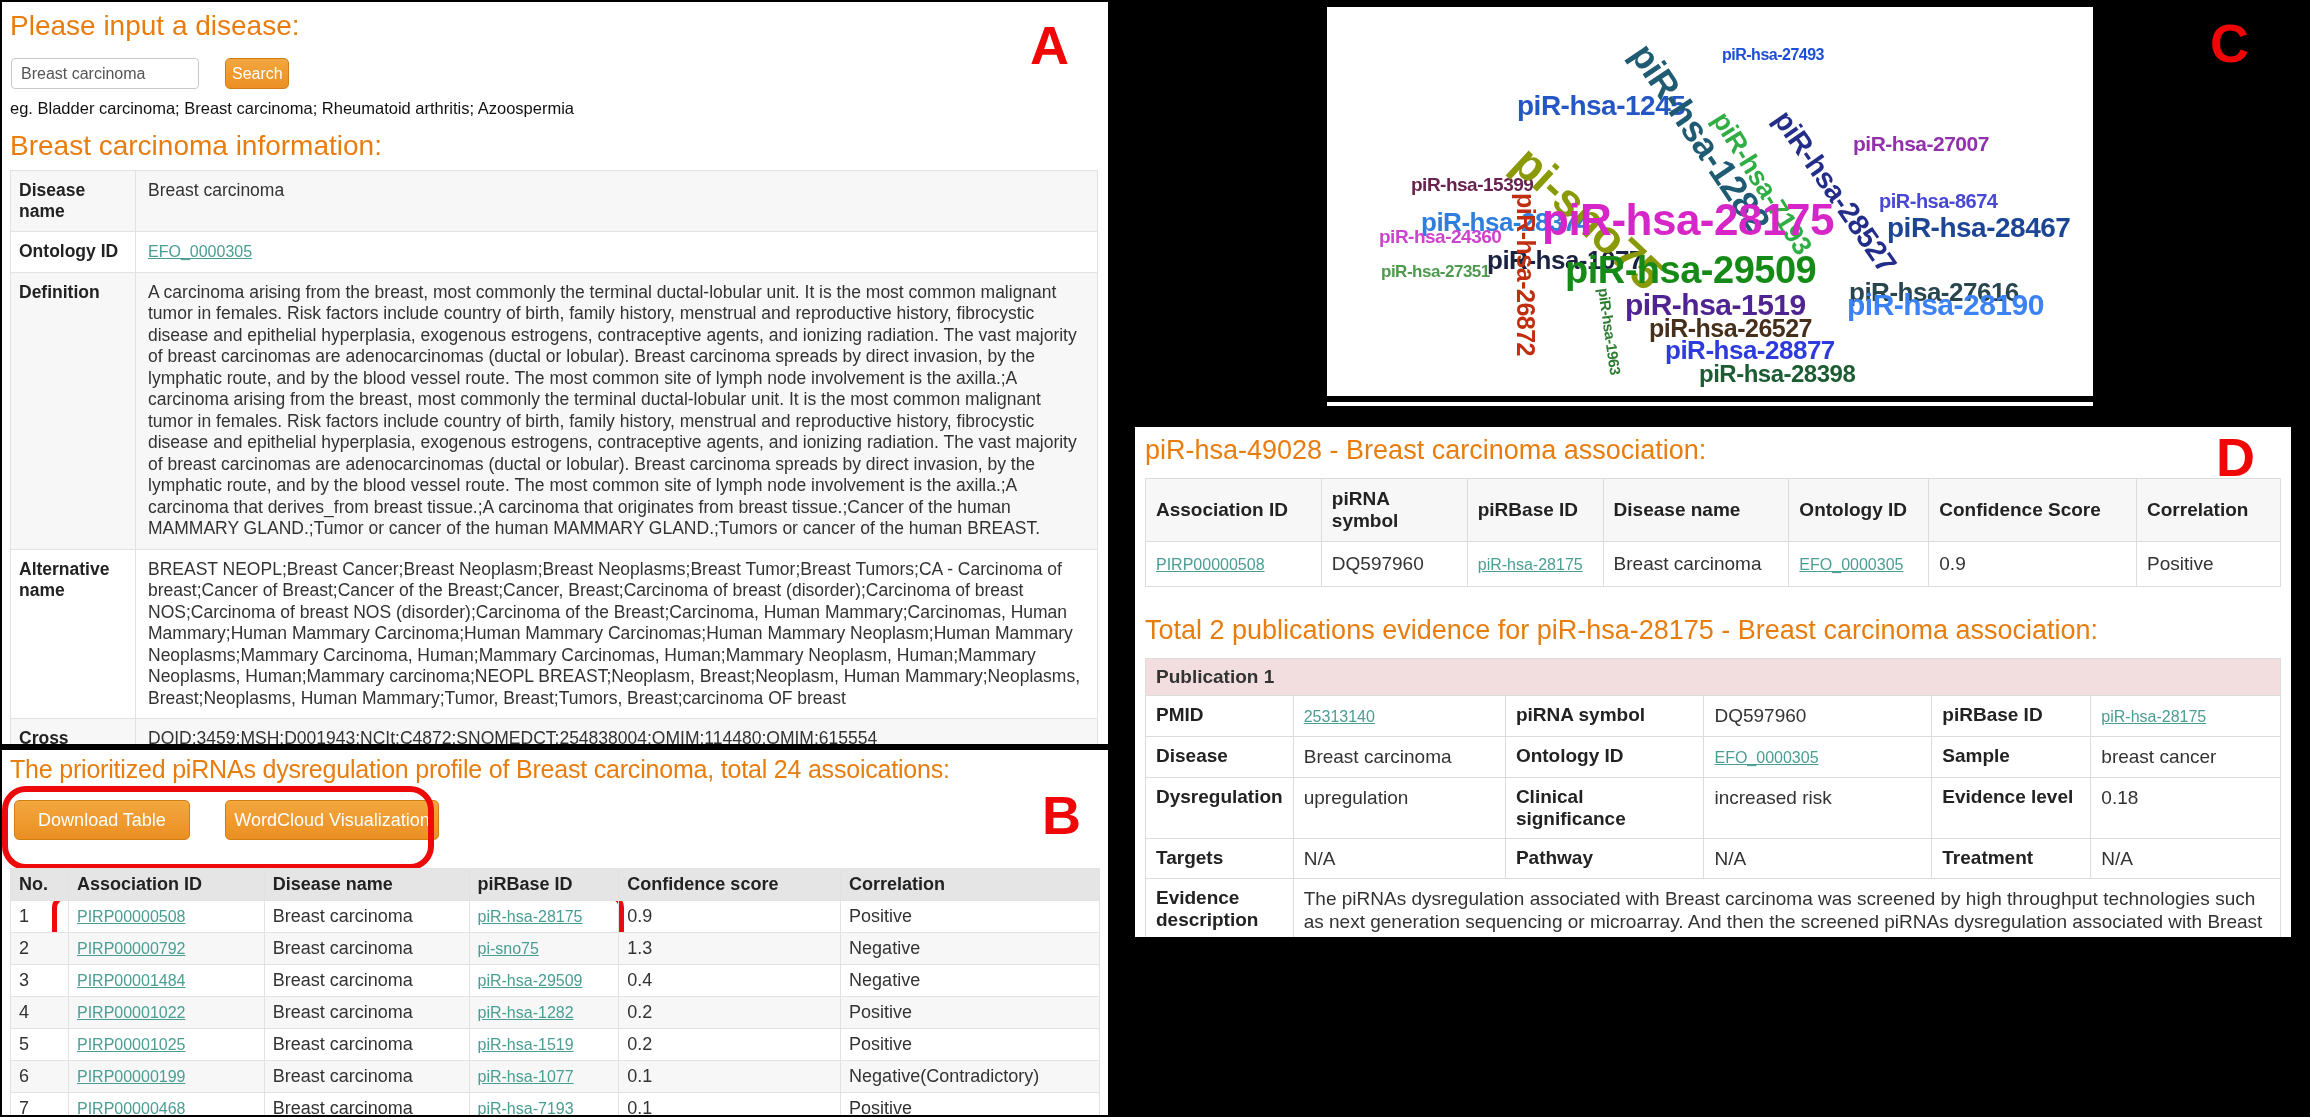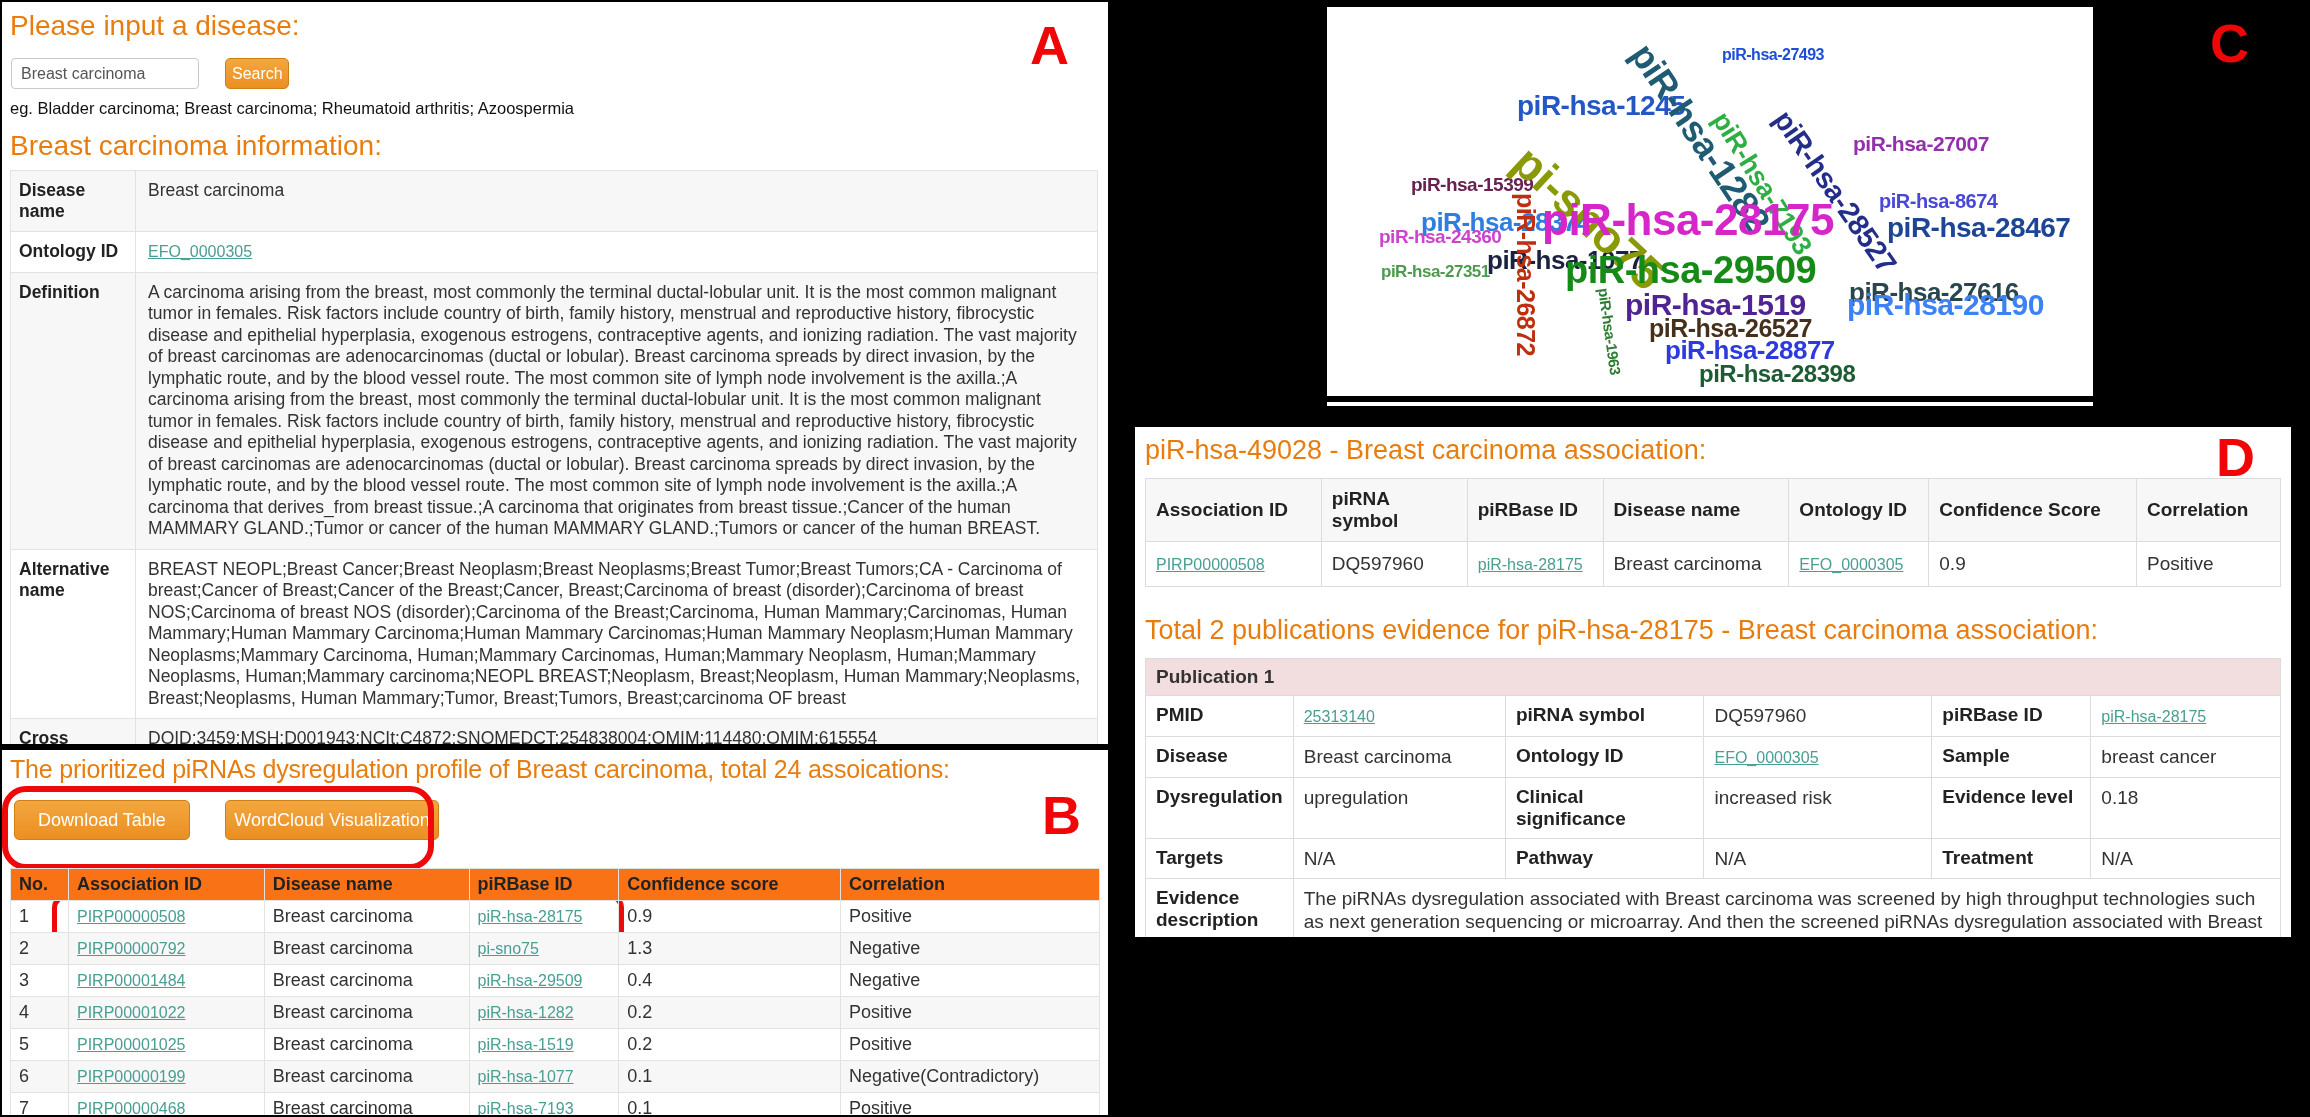--- a/index.html
+++ b/index.html
@@ -30,21 +30,21 @@
   .kvTable tr:nth-child(odd){background:#f7f7f7;}
   .lnk{color:#4a9e93;text-decoration:underline;font-size:16px;cursor:pointer;}
   .panelB .h1{font-size:25px;padding-top:5px;letter-spacing:-0.2px;}
   .bBtn{position:absolute;height:40px;font-size:18px;}
   .dlBtn{left:12px;top:50px;width:176px;}
   .wcBtn{left:223px;top:50px;width:214px;}
   .annot{position:absolute;border:6px solid #ee0a0a;pointer-events:none;}
   .annotButtons{left:0px;top:36px;width:420px;height:72px;border-radius:24px;}
   .annotRow{left:50px;top:144px;width:562px;height:44px;border-radius:14px;border-width:5px;}
   .bTable{width:1090px;font-size:18px;position:absolute;left:8px;top:118px;}
-  .bTable th{background:#f97316;text-align:left;font-weight:bold;color:#222;padding:5px 8px;
+  .bTable th{background:#e5e5e5;text-align:left;font-weight:bold;color:#222;padding:5px 8px;
              border:1px solid #e2e2e2;}
   .bTable td{padding:5px 8px;border:1px solid #e2e2e2;}
   .bTable tbody tr:nth-child(even){background:#f7f7f7;}
   .cloud{position:relative;width:766px;height:389px;overflow:hidden;}
   .cw{position:absolute;font-weight:bold;white-space:nowrap;transform-origin:0 0;
       letter-spacing:-0.5px;line-height:1.05;}
   .panelD .h1{font-size:27px;margin:4px 0 12px 0;}
   .panelD .h1.pub{margin-top:28px;}
   .dTable{width:1136px;font-size:19px;}
   .dTable th{background:#f7f7f7;text-align:left;font-weight:bold;color:#222;padding:9px 10px;

